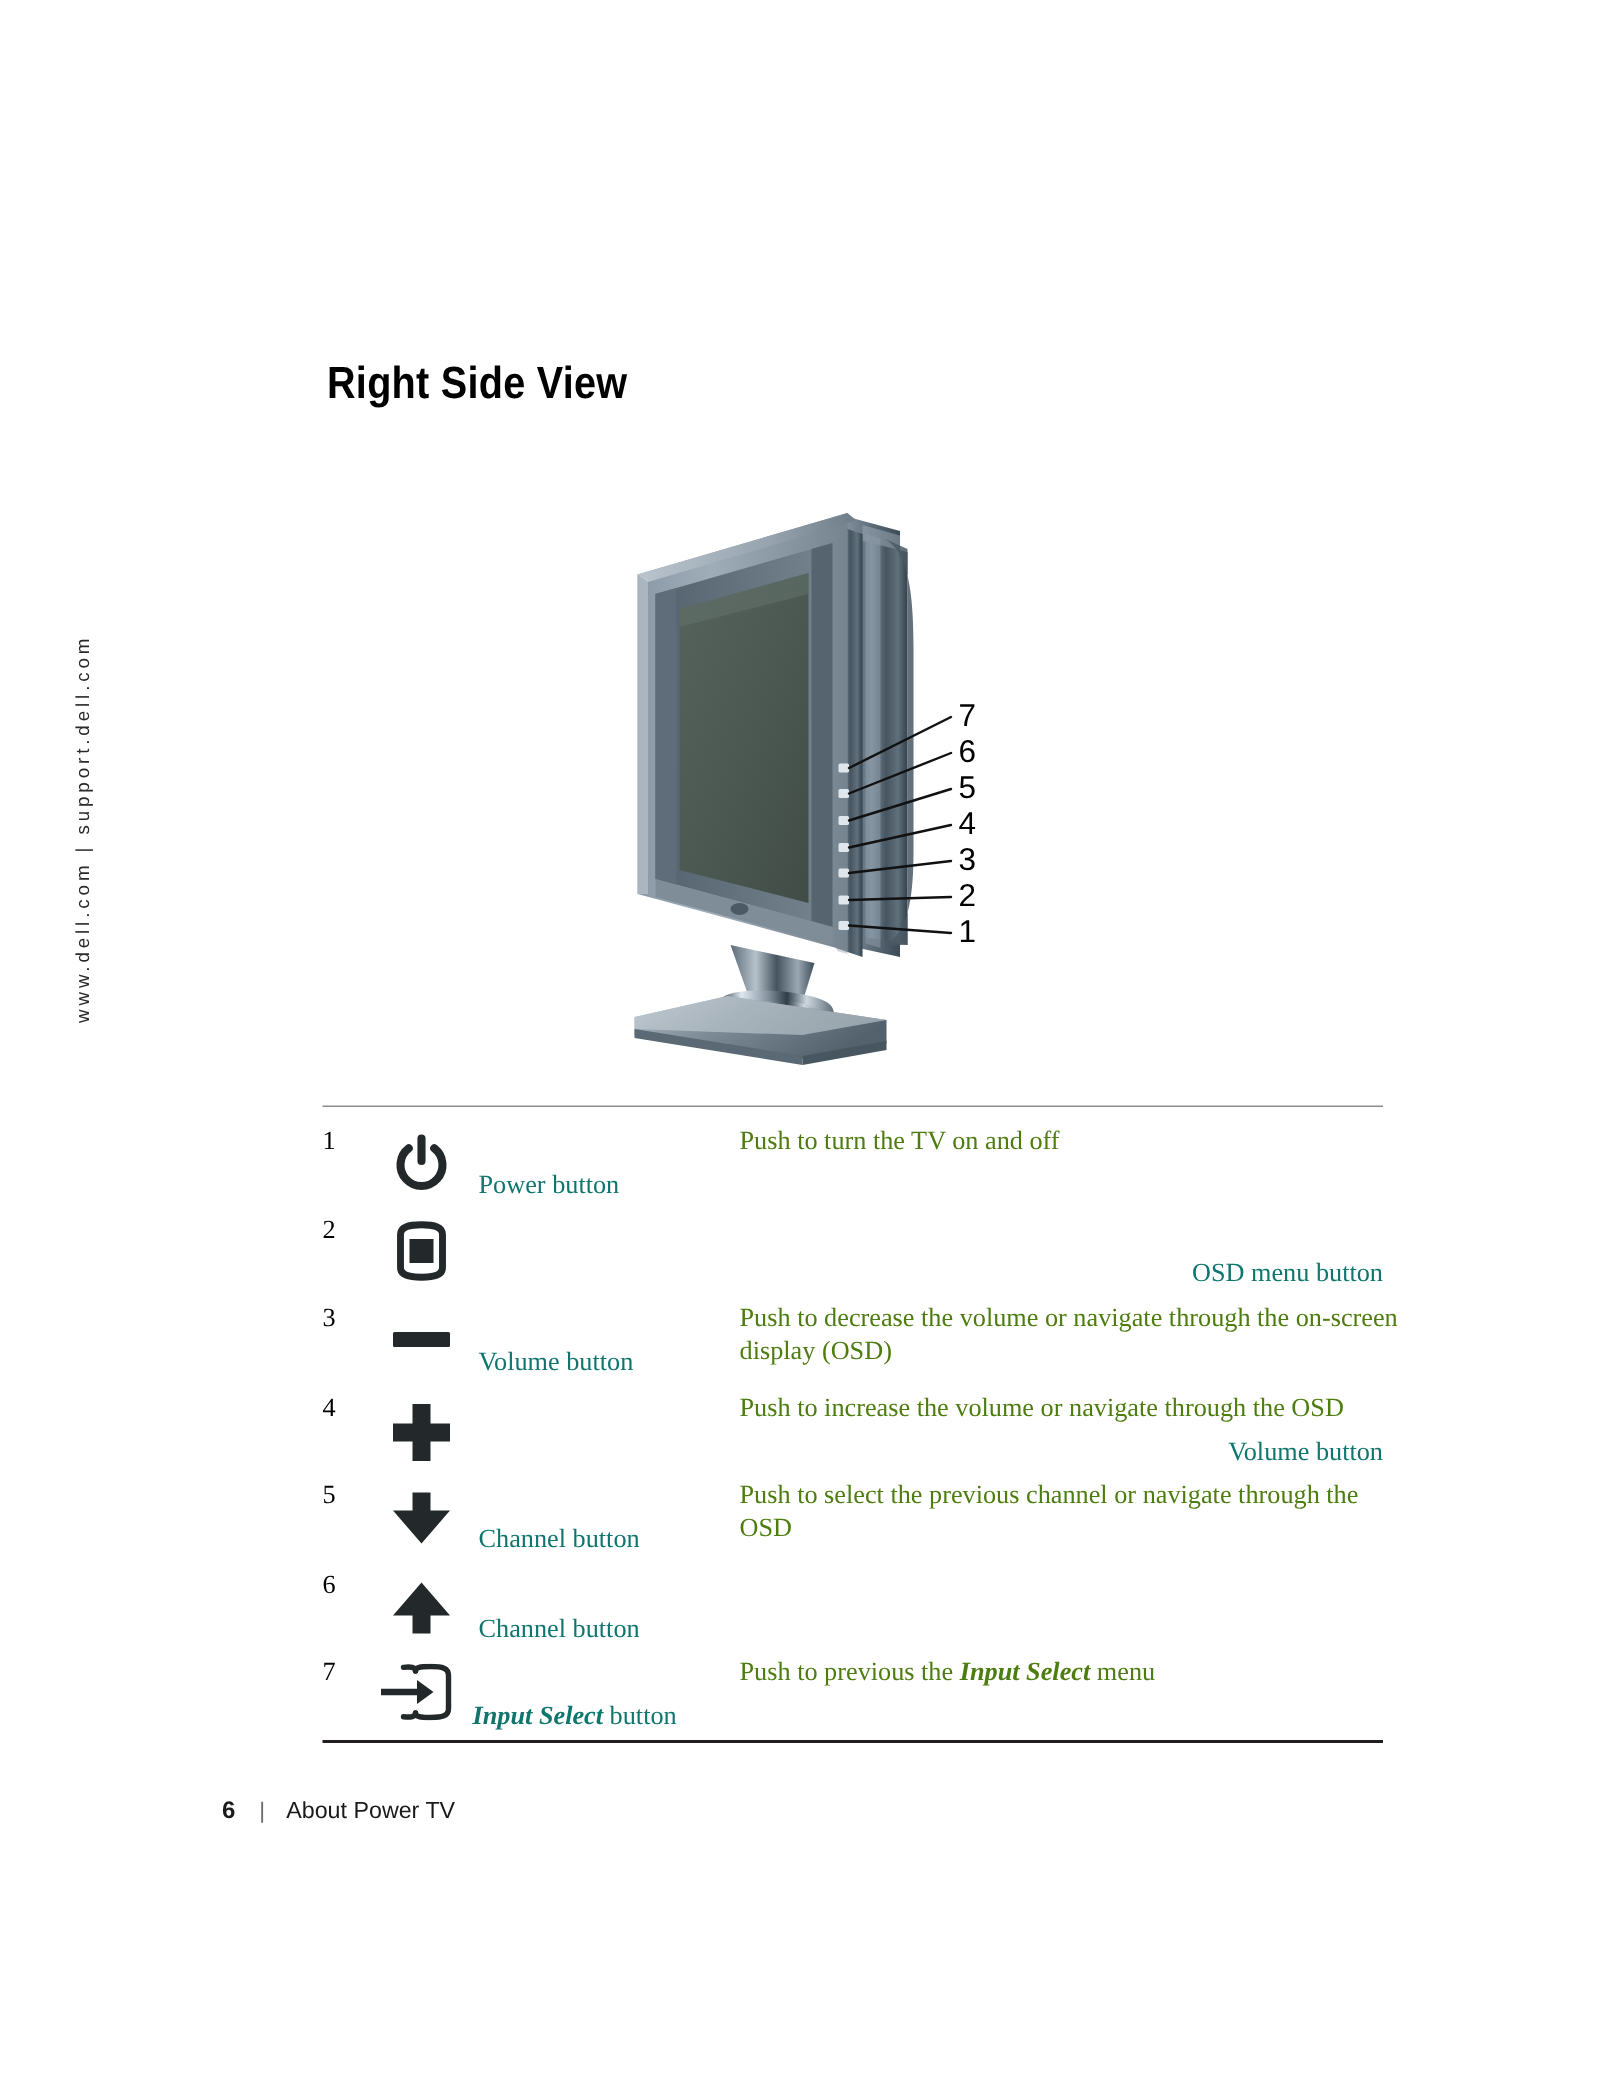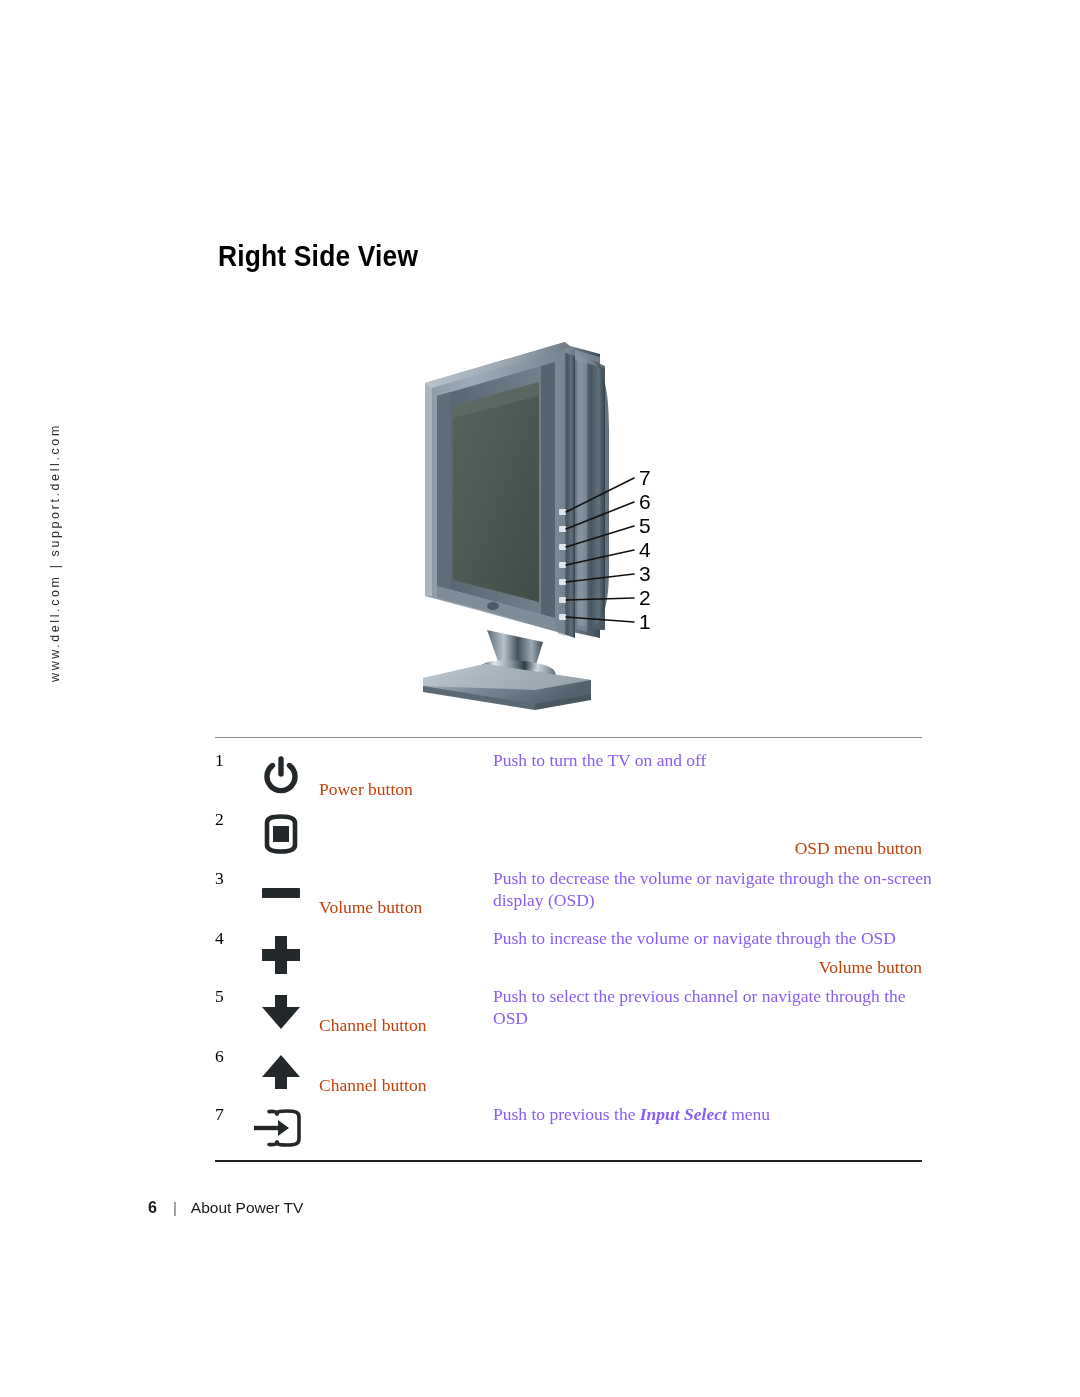--- a/index.html
+++ b/index.html
@@ -106,33 +106,33 @@
     display: flex;
     align-items: center;
     justify-content: center;
     padding-top: 14px;
   }
   .col-label {
     flex: 1 1 auto;
     font-size: 17.5px;
     line-height: 1.22;
     padding-top: 38px;
-    color: #c2410c;
+    color: #0f766e;
     white-space: nowrap;
   }
   .col-label.shift-a { padding-left: 6px; }
   .col-label.shift-b { padding-left: 12px; text-align: right; }
   .col-desc {
     position: absolute;
     left: 278px;
     top: 8px;
     width: 432px;
     font-size: 17.5px;
     line-height: 1.26;
-    color: #8b5cf6;
+    color: #4d7c0f;
   }
   .col-desc.wide { width: 440px; }
 
   b, .bold { font-weight: bold; font-style: italic; }
 
   
   .row-abs { position: absolute; left: 0; width: 100%; }
 
   
   .footer {
@@ -388,20 +388,23 @@
     <div class="col-icon">
       <svg class="icon-svg" width="56" height="38" viewBox="0 0 56 38">
         <path d="M24,5 C24,2.5 27,2 34,2 C42,2 46,3 46,8 L46,30
                  C46,35 42,36 34,36 C27,36 24,35.5 24,33" fill="none" stroke="#23282b" stroke-width="3.6" stroke-linecap="round" stroke-linejoin="round"></path>
         <path d="M24,33 C24,35.5 21,36 16,35.5" fill="none" stroke="#23282b" stroke-width="3.6" stroke-linecap="round"></path>
         <path d="M24,5 C24,2.5 21,2 16,2.6" fill="none" stroke="#23282b" stroke-width="3.6" stroke-linecap="round"></path>
         <line x1="1" y1="19" x2="27" y2="19" stroke="#23282b" stroke-width="4.4" stroke-linecap="butt"></line>
         <path d="M25,11 L36,19 L25,27 Z" fill="#23282b"></path>
       </svg>
     </div>
+    <div class="col-label" style="padding-left:2px;">
+      <b>Input Select</b><span> button</span>
+    </div>
     <div class="col-desc">
       <span>Push to previous the </span><b>Input Select</b><span> menu</span>
     </div>
   </div>
 </div>
 
 <div class="rule-bottom"></div>
 
 <div class="footer">
   <span class="footer-page">6</span>

